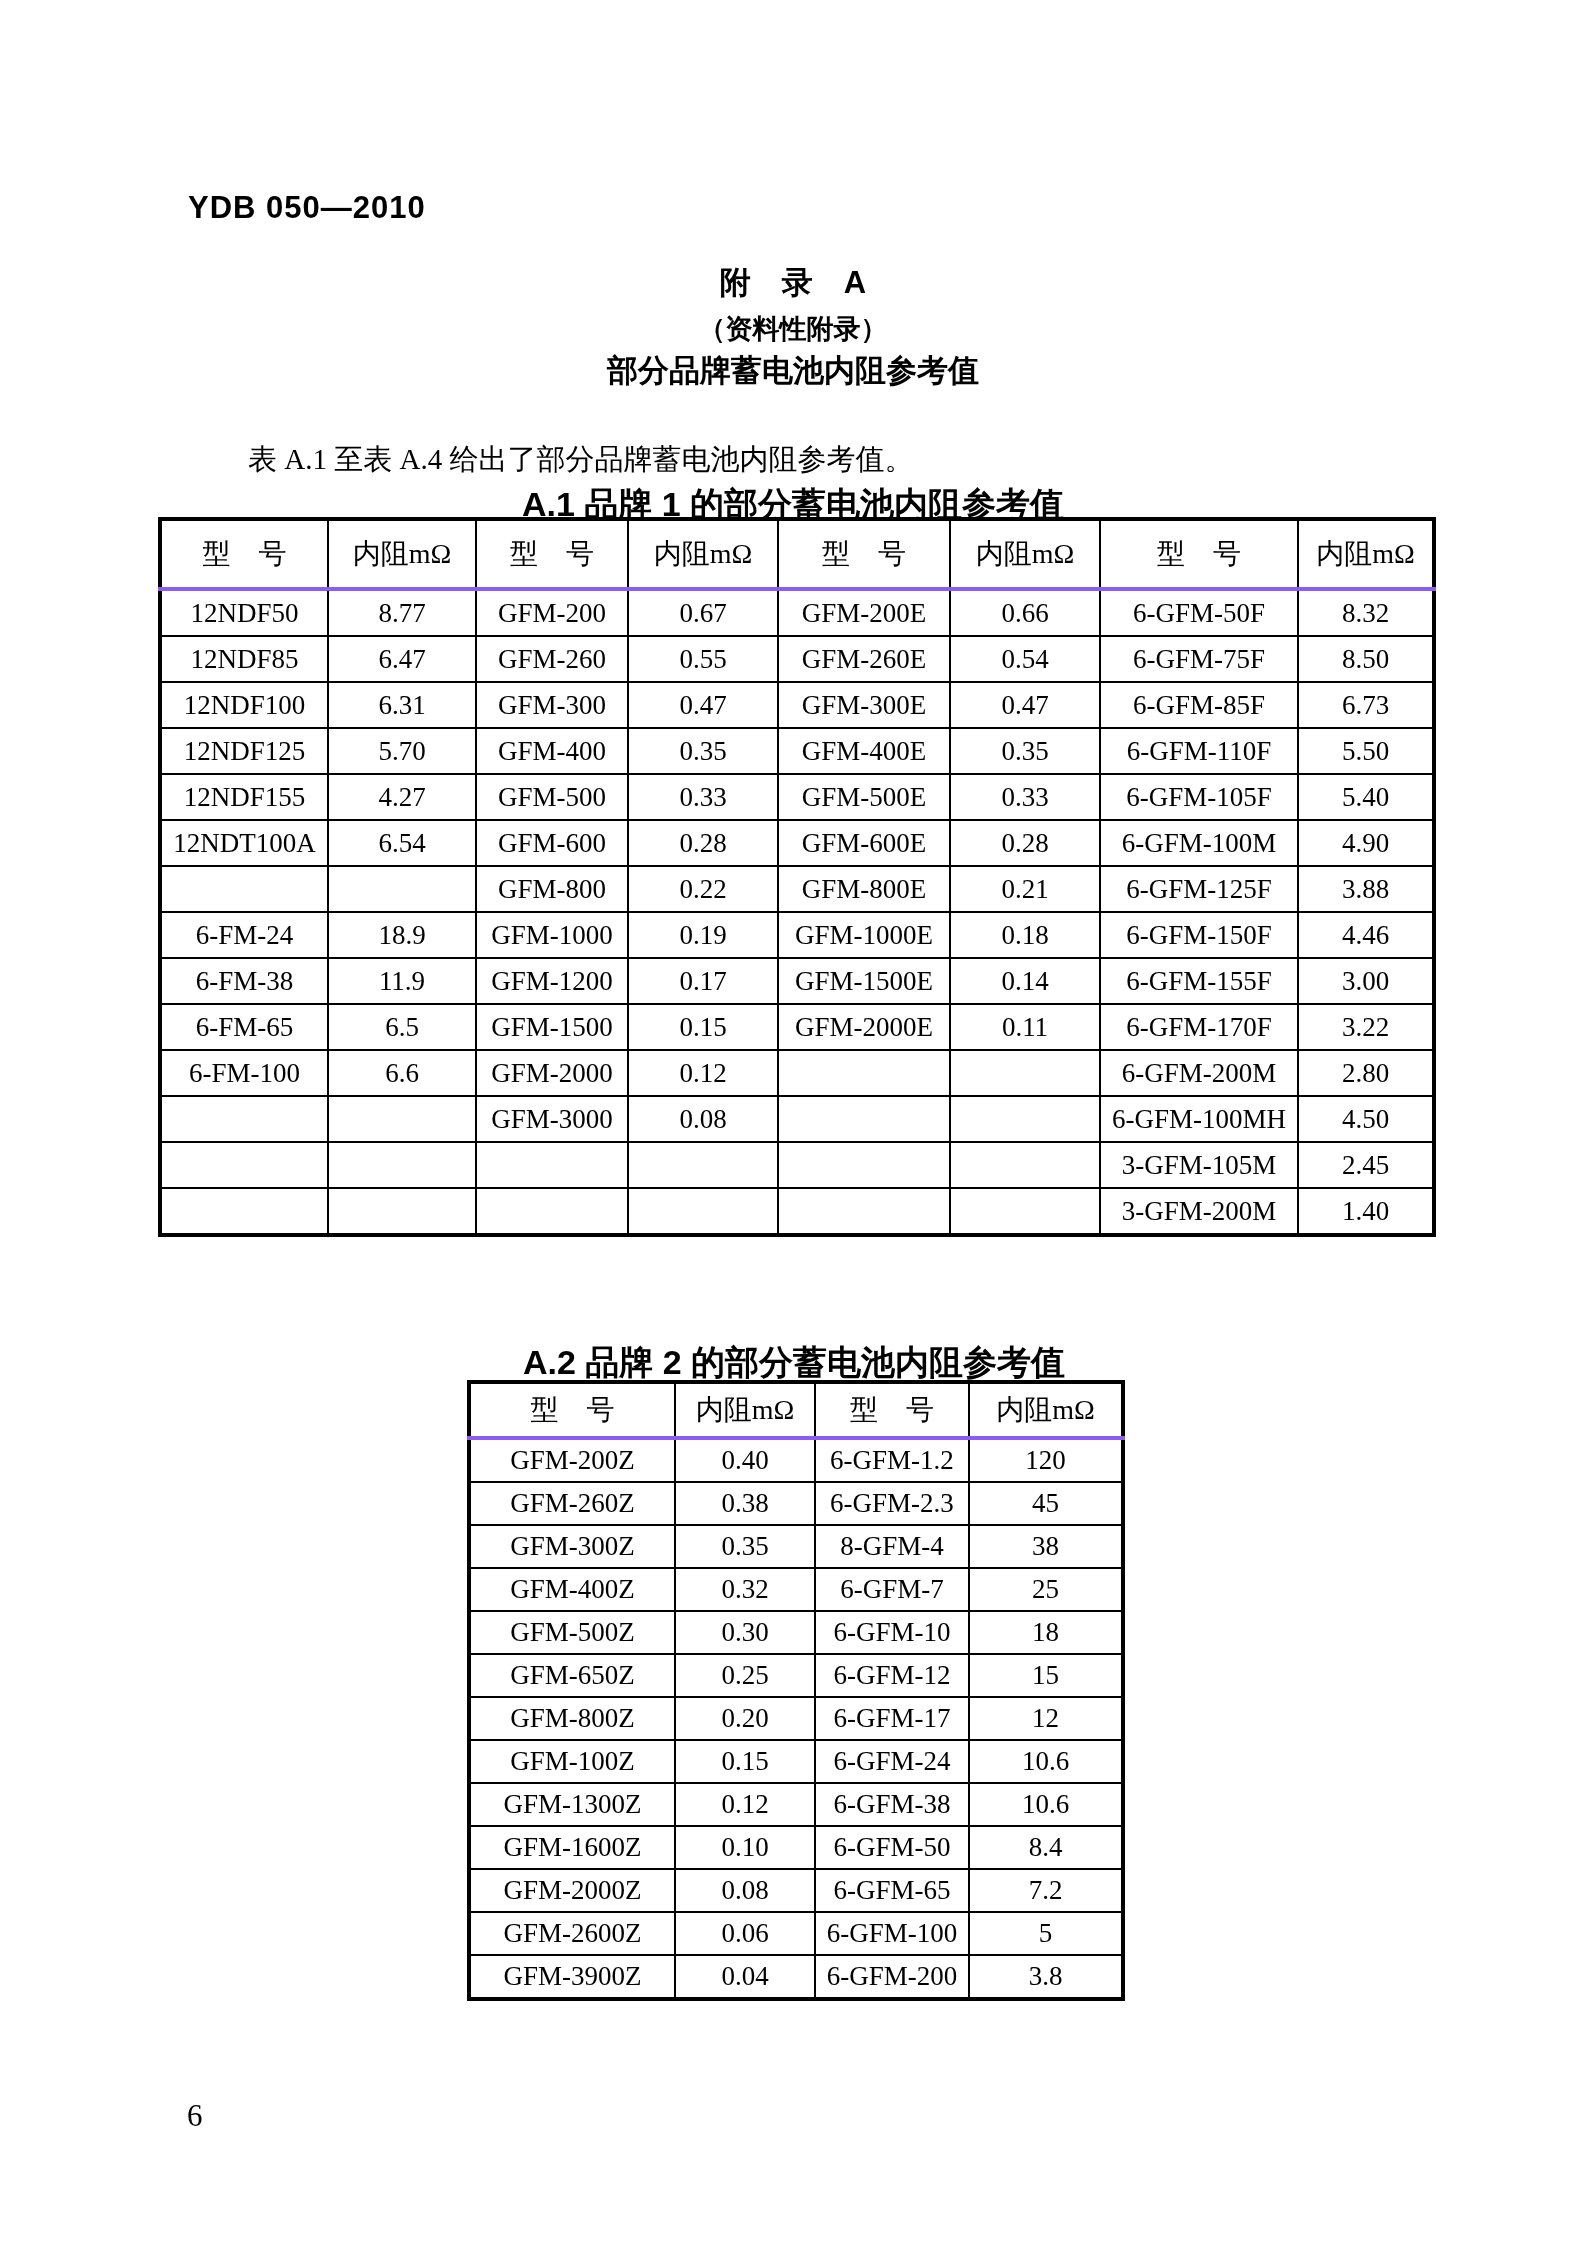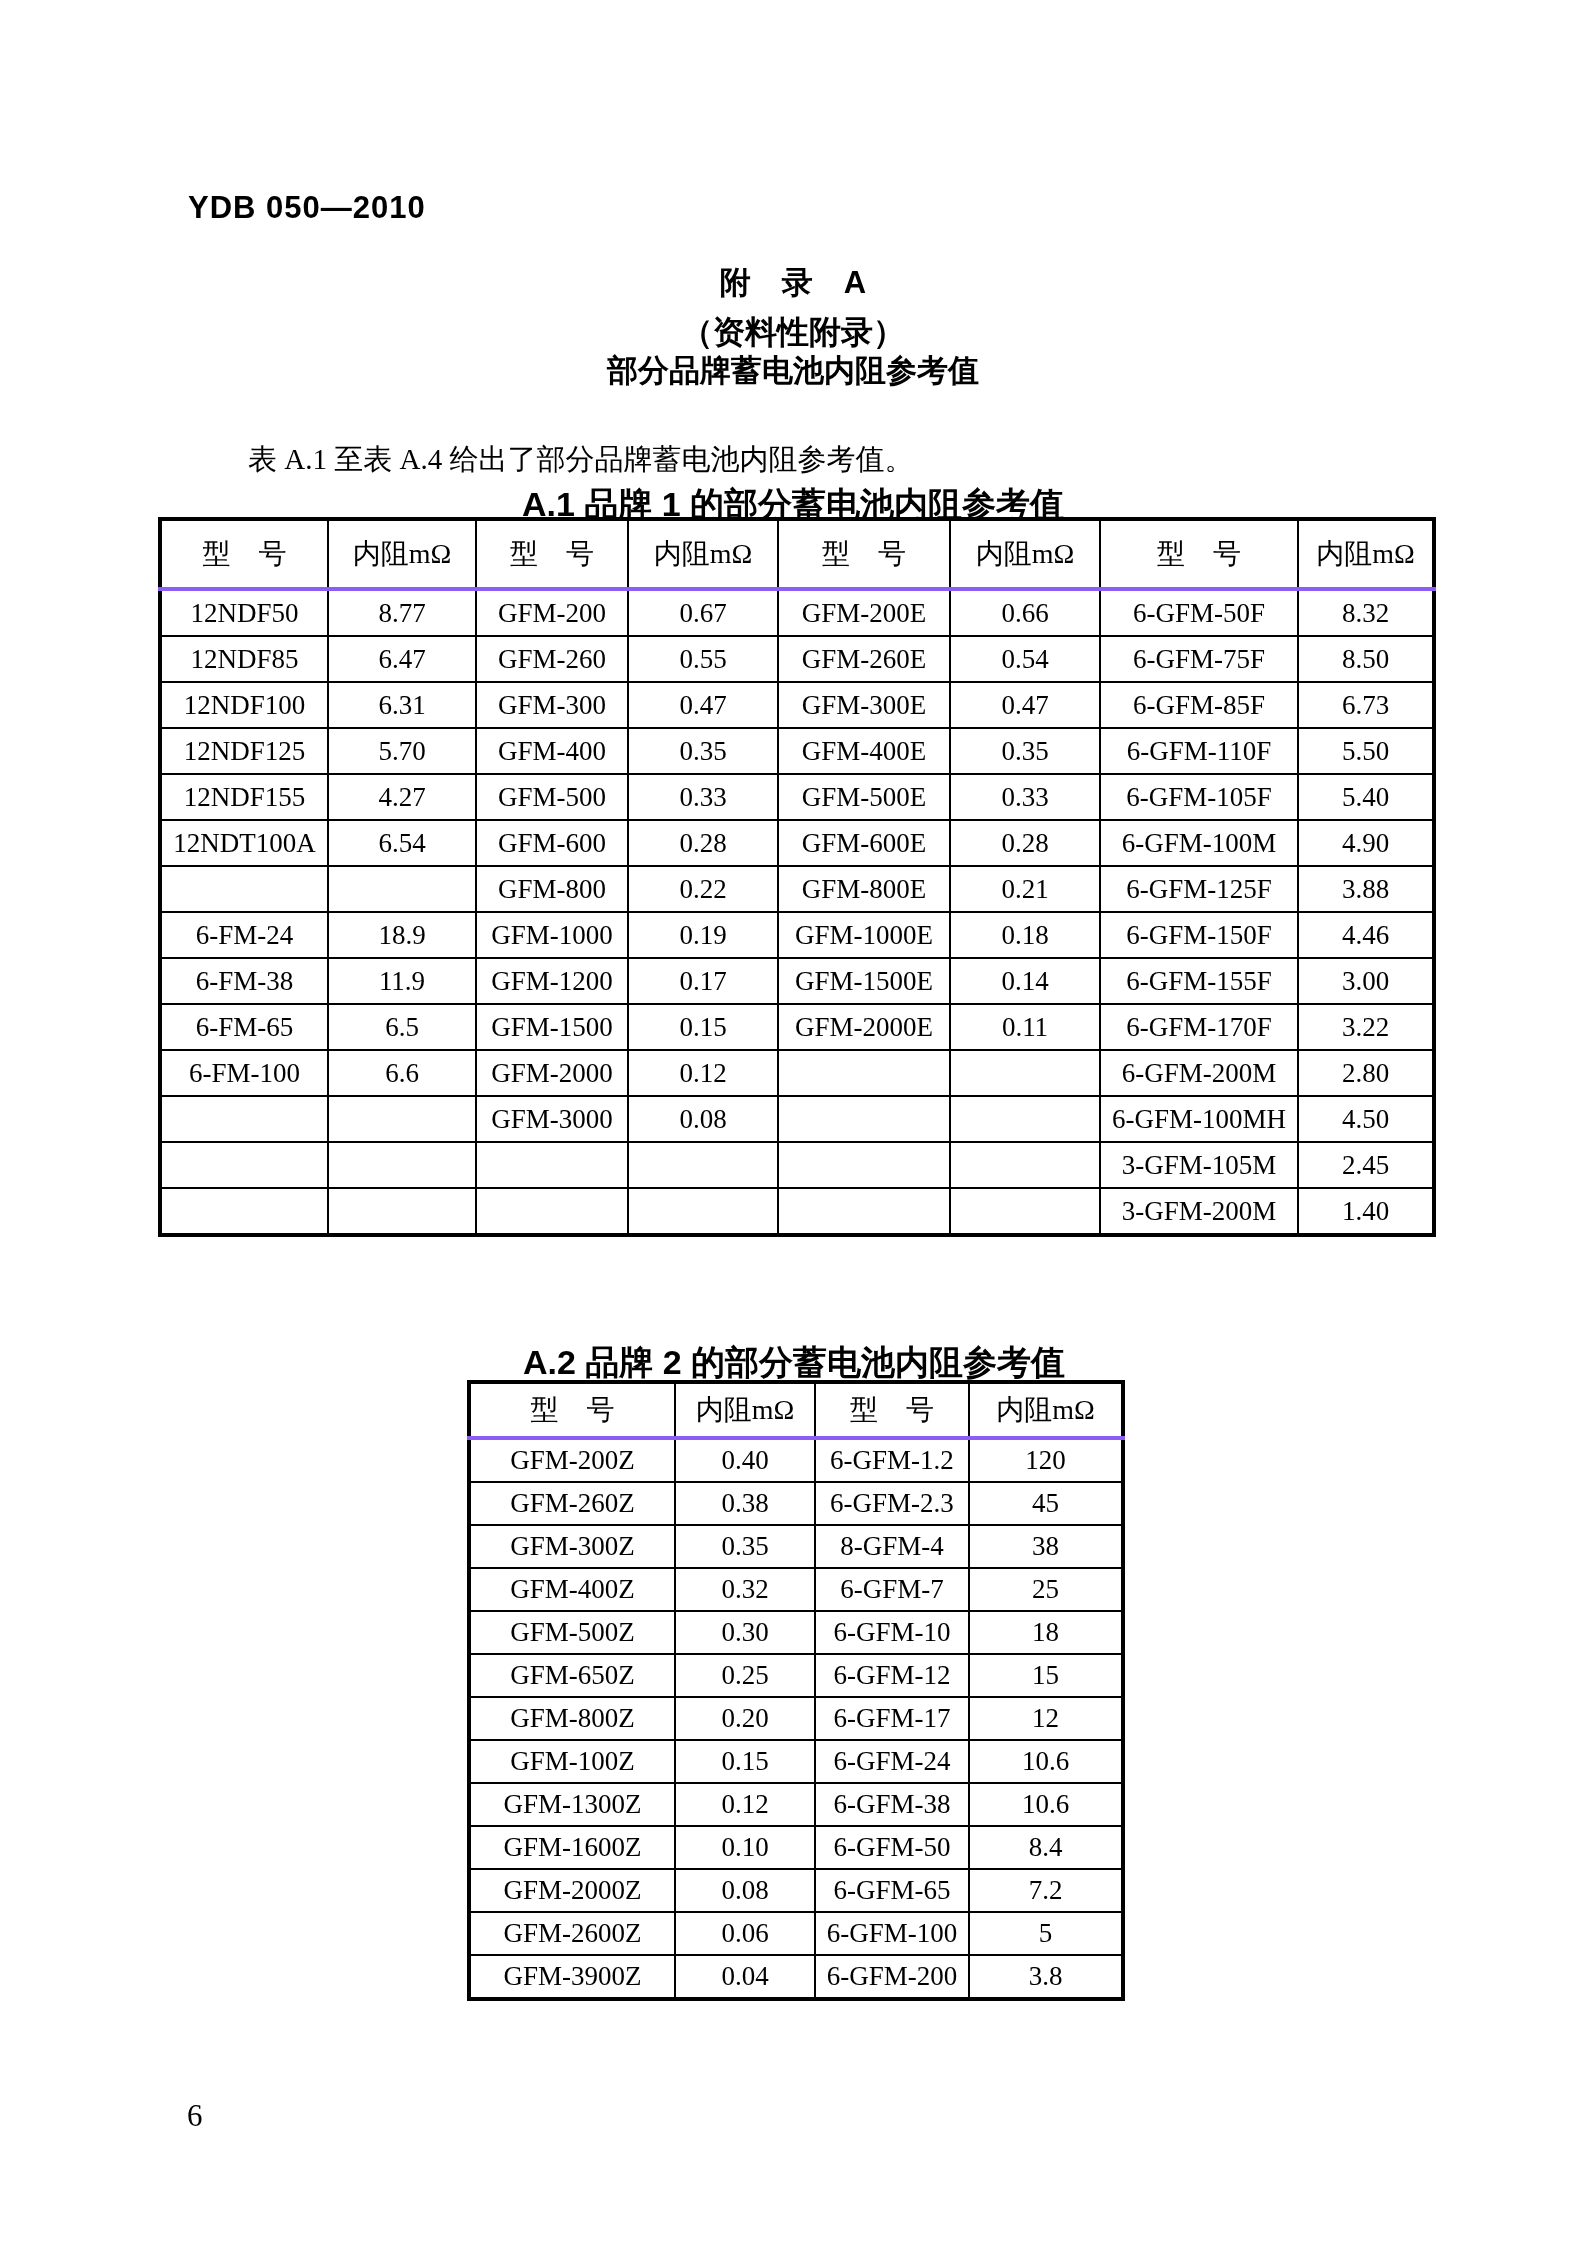--- a/index.html
+++ b/index.html
@@ -17,21 +17,21 @@
   }
   .centered{position:absolute;left:0;right:0;text-align:center;}
   .appendix-title{
     top:254px;
     font-family:"Liberation Sans","DejaVu Sans",sans-serif;
     font-weight:bold;font-size:31px;white-space:pre;margin-top:8px;
   }
   .appendix-subtitle{
     top:311px;
     font-family:"Liberation Sans","DejaVu Sans",sans-serif;
-    font-weight:bold;font-size:32px;
+    font-weight:bold;font-size:27px;
   }
   .appendix-heading{
     top:350px;
     font-family:"Liberation Sans","DejaVu Sans",sans-serif;
     font-weight:bold;font-size:31px;
   }
   .intro{
     position:absolute;left:158px;top:440px;width:1280px;
     font-size:29px;text-indent:90px;
   }

